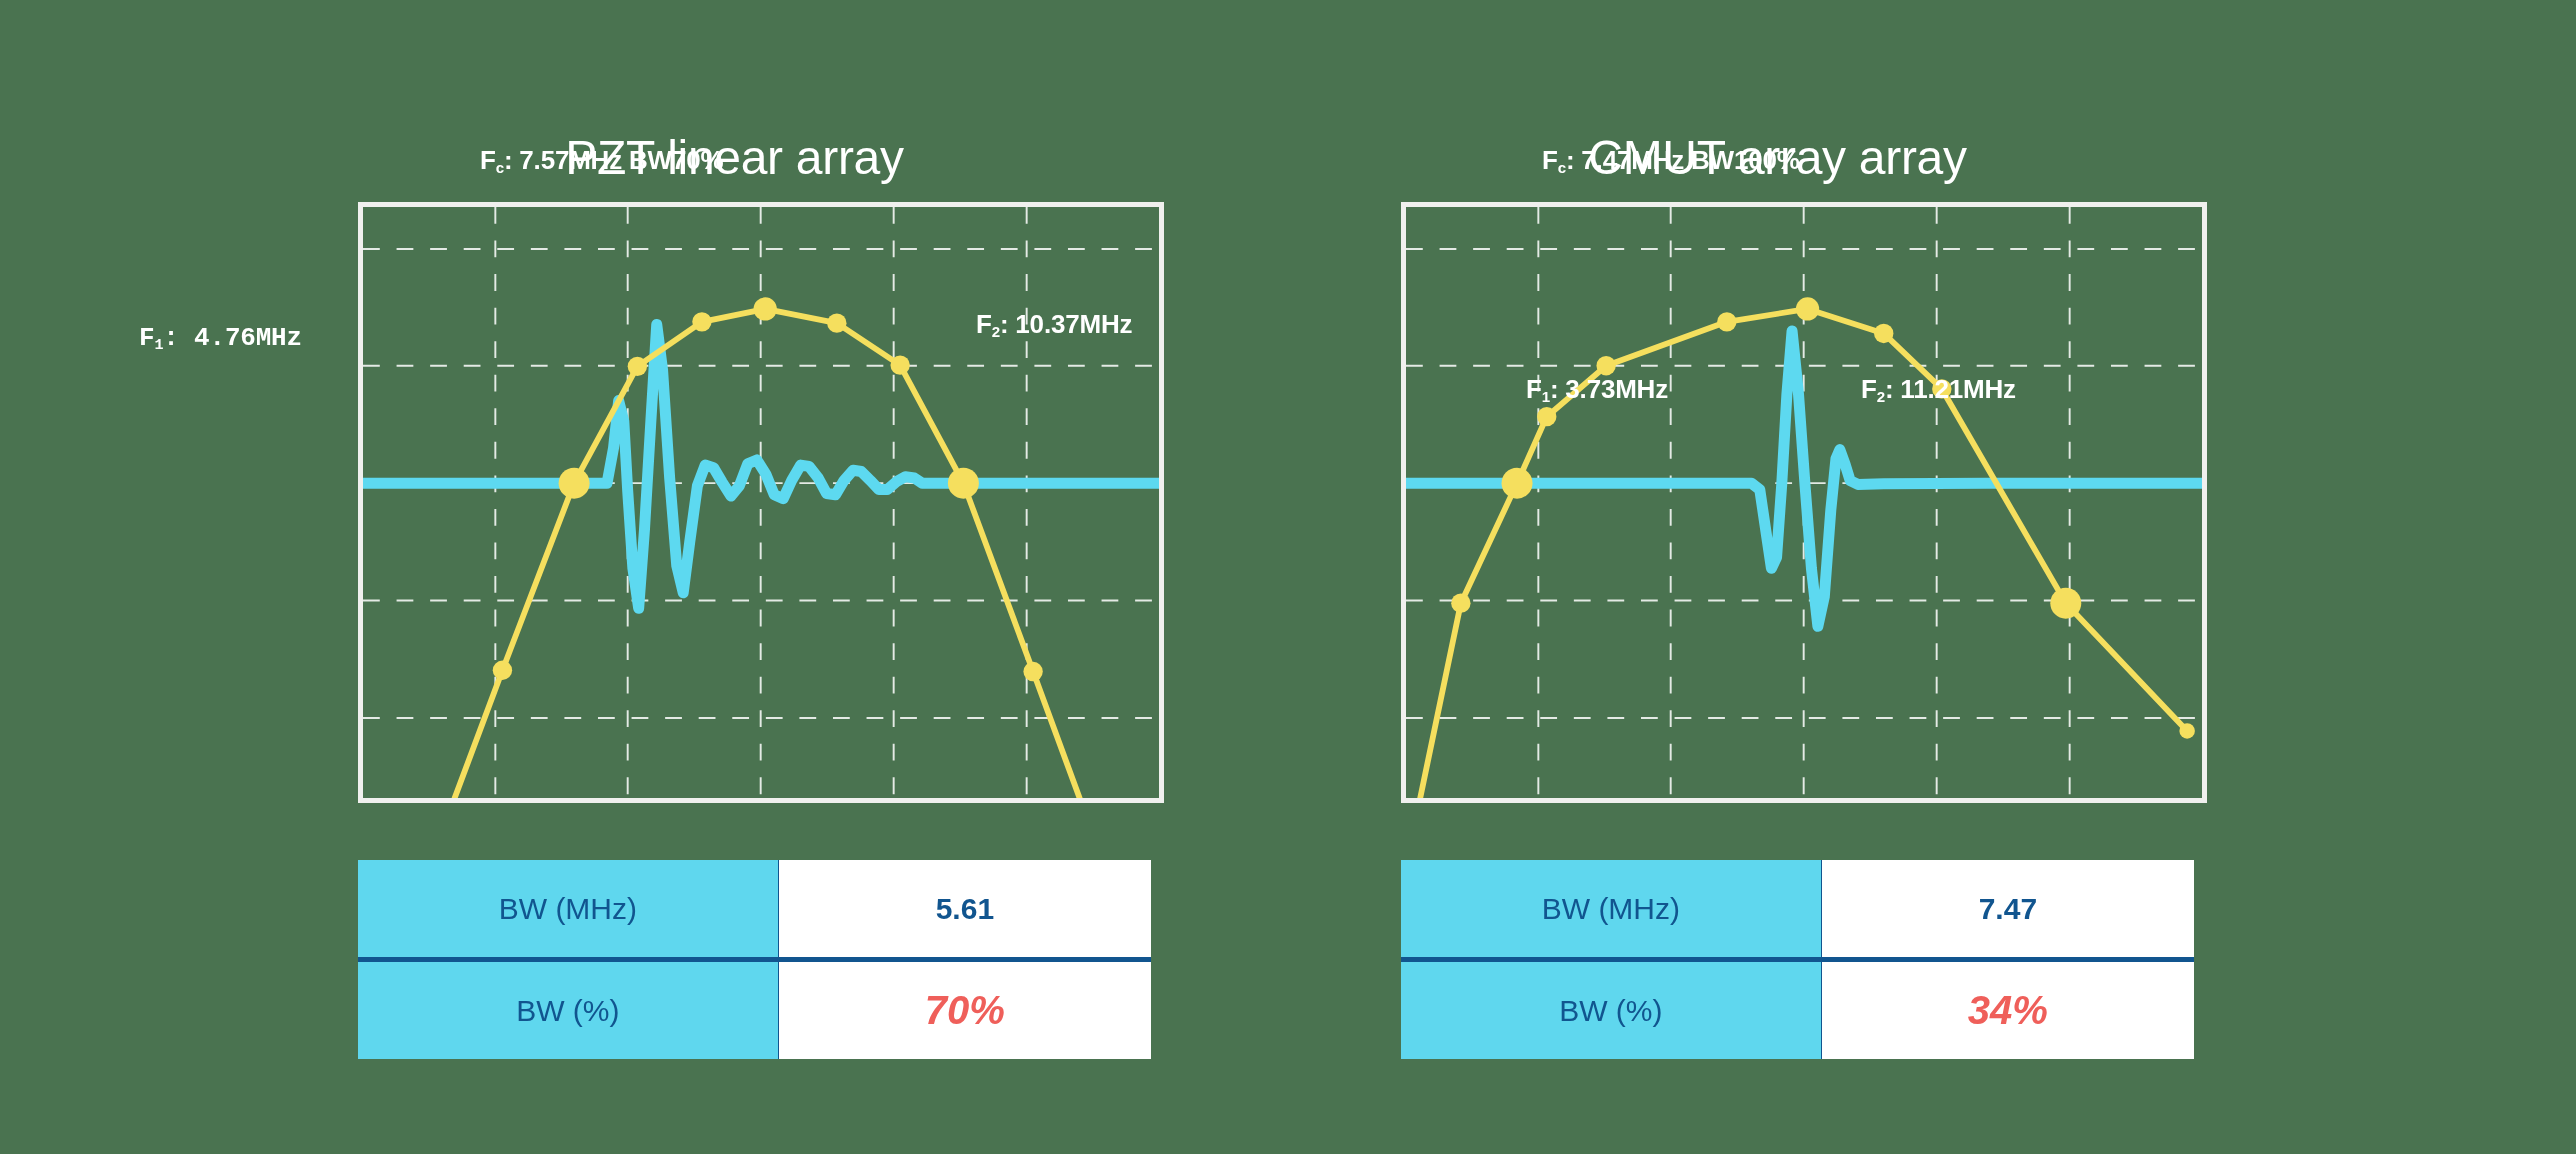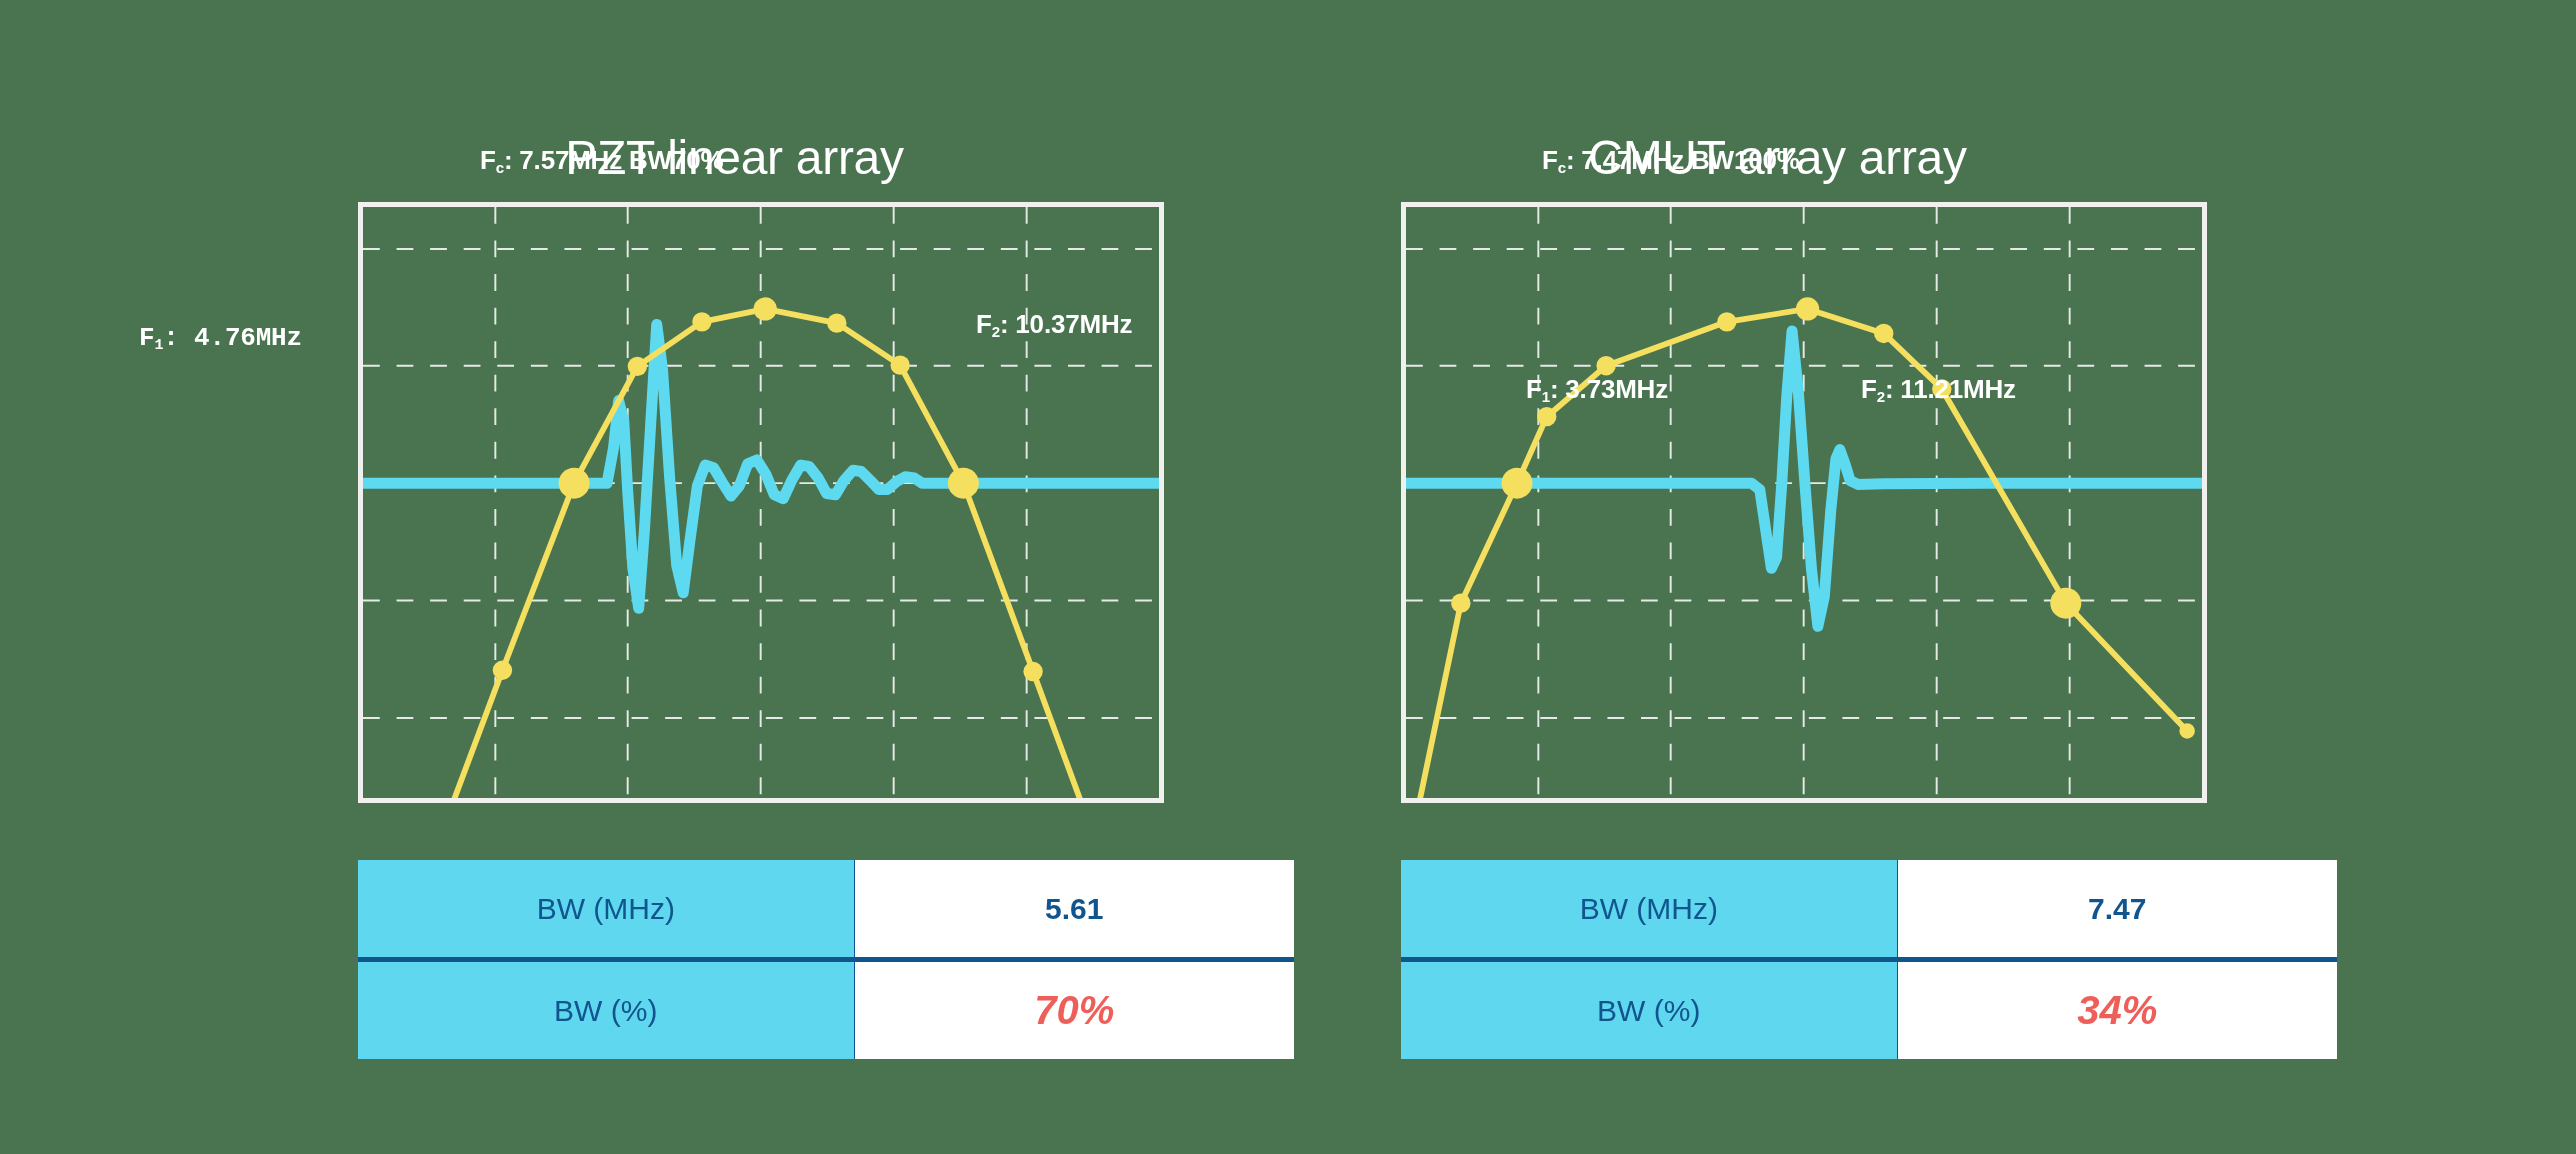--- a/index.html
+++ b/index.html
@@ -44,21 +44,21 @@
     font-weight:700;
     white-space:nowrap;
     letter-spacing:-0.2px;
   }
   .annot sub{font-size:0.58em;vertical-align:baseline;position:relative;top:.28em;}
 
   .bw-table{
     position:absolute;
     left:55px;
     top:860px;
-    width:936px;
+    width:793px;
     height:193px;
   }
   .bw-table table{
     border-collapse:collapse;
     width:100%;height:100%;
     table-layout:fixed;
   }
   .bw-table td{
     height:97px;
     padding:0;

